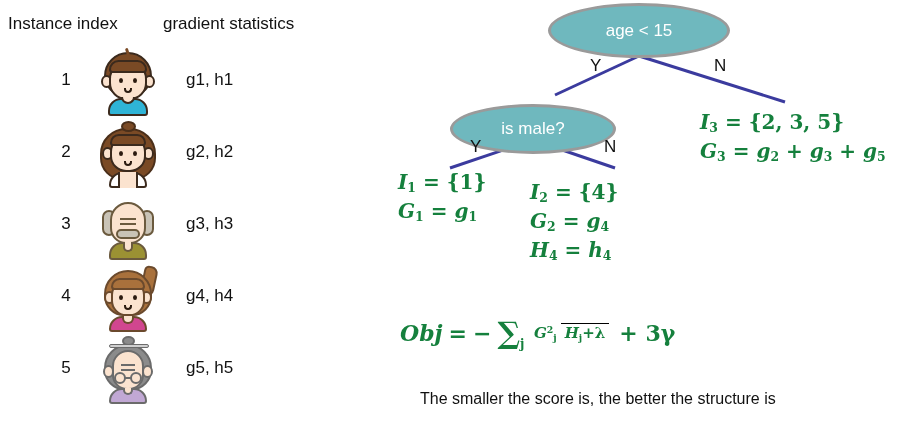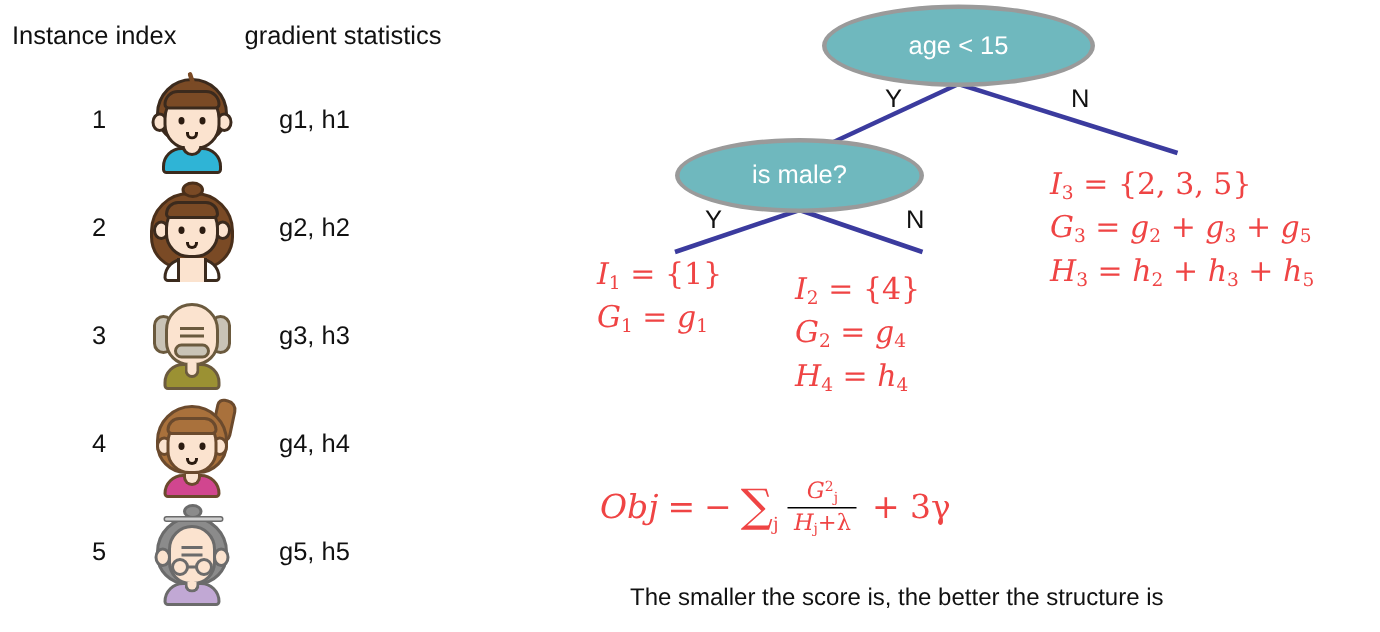--- a/index.html
+++ b/index.html
@@ -39,46 +39,46 @@
          border-top:none;border-radius:0 0 8px 8px;z-index:5;box-sizing:border-box;}
   .body{left:12px;top:50px;width:40px;height:18px;border-radius:13px 13px 3px 3px;
         border:2px solid #3b2a1d;box-sizing:border-box;z-index:2;}
   .collar{z-index:6;}
 
   
   .node{position:absolute;background:#6fb8be;border:3px solid #9a9a9a;
         border-radius:50%;color:#fff;font-size:17px;display:flex;
         align-items:center;justify-content:center;box-sizing:border-box;}
   #node-root{left:548px;top:3px;width:182px;height:55px;}
-  #node-male{left:450px;top:92px;width:166px;height:50px;text-align:right;}
+  #node-male{left:450px;top:104px;width:166px;height:50px;text-align:right;}
 
   .edge-label{position:absolute;font-size:17px;color:#111;}
 
   svg.edges{position:absolute;left:0;top:0;width:920px;height:421px;
             pointer-events:none;}
 
   
-  .math{position:absolute;font-family:"DejaVu Serif",serif;color:#ef4444;
-        white-space:nowrap;}
+  .math{position:absolute;font-family:"DejaVu Serif",serif;color:#15803d;
+        white-space:nowrap;font-weight:bold;}
   .mrow{font-size:20px;line-height:1.42;font-style:italic;}
   .mrow .up{font-style:normal;}
   sub{font-size:.62em;font-style:normal;vertical-align:-0.28em;}
   sup{font-size:.62em;font-style:normal;vertical-align:0.52em;}
 
   #blk-i1{left:398px;top:168px;}
   #blk-i2{left:530px;top:168px;margin-top:10px;}
   #blk-i3{left:700px;top:108px;}
 
   
   #obj{left:400px;top:318px;font-family:"DejaVu Serif",serif;
        font-size:22px;display:flex;align-items:center;gap:6px;font-style:italic;}
   #obj .sym{font-style:normal;}
   .sigma{font-size:30px;font-style:normal;line-height:1;position:relative;}
   .sigma sub{position:absolute;left:100%;bottom:-2px;font-size:12px;}
-  .frac{display:inline-flex;flex-direction:column;align-items:center;
+  .frac{display:inline-flex;flex-direction:row;align-items:center;
         font-size:15px;vertical-align:middle;margin:0 4px;}
   .frac .num{padding:0 4px;}
   .frac .den{padding:0 4px;border-top:1.4px solid #000;}
 
   #caption{position:absolute;left:388px;top:390px;font-size:16px;
            font-family:"Liberation Sans",sans-serif;color:#111;white-space:nowrap;margin-left:32px;}
 </style>
 </head>
 <body>
 
@@ -265,29 +265,20 @@
     </div>
     <div class="mrow">
       <span>G</span><sub>3</sub>
       <span class="up"> = </span>
       <span>g</span><sub>2</sub>
       <span class="up"> </span><span class="up">+</span><span class="up"> </span>
       <span>g</span><sub>3</sub>
       <span class="up"> </span><span class="up">+</span><span class="up"> </span>
       <span>g</span><sub>5</sub>
     </div>
-    <div class="mrow">
-      <span>H</span><sub>3</sub>
-      <span class="up"> = </span>
-      <span>h</span><sub>2</sub>
-      <span class="up"> </span><span class="up">+</span><span class="up"> </span>
-      <span>h</span><sub>3</sub>
-      <span class="up"> </span><span class="up">+</span><span class="up"> </span>
-      <span>h</span><sub>5</sub>
-    </div>
   </div>
 
   <div class="math" id="obj">
     <span>Obj</span>
     <span class="sym">=</span>
     <span class="sym">−</span>
     <span class="sigma">
       <span>∑</span><sub>j</sub>
     </span>
     <span class="frac">

